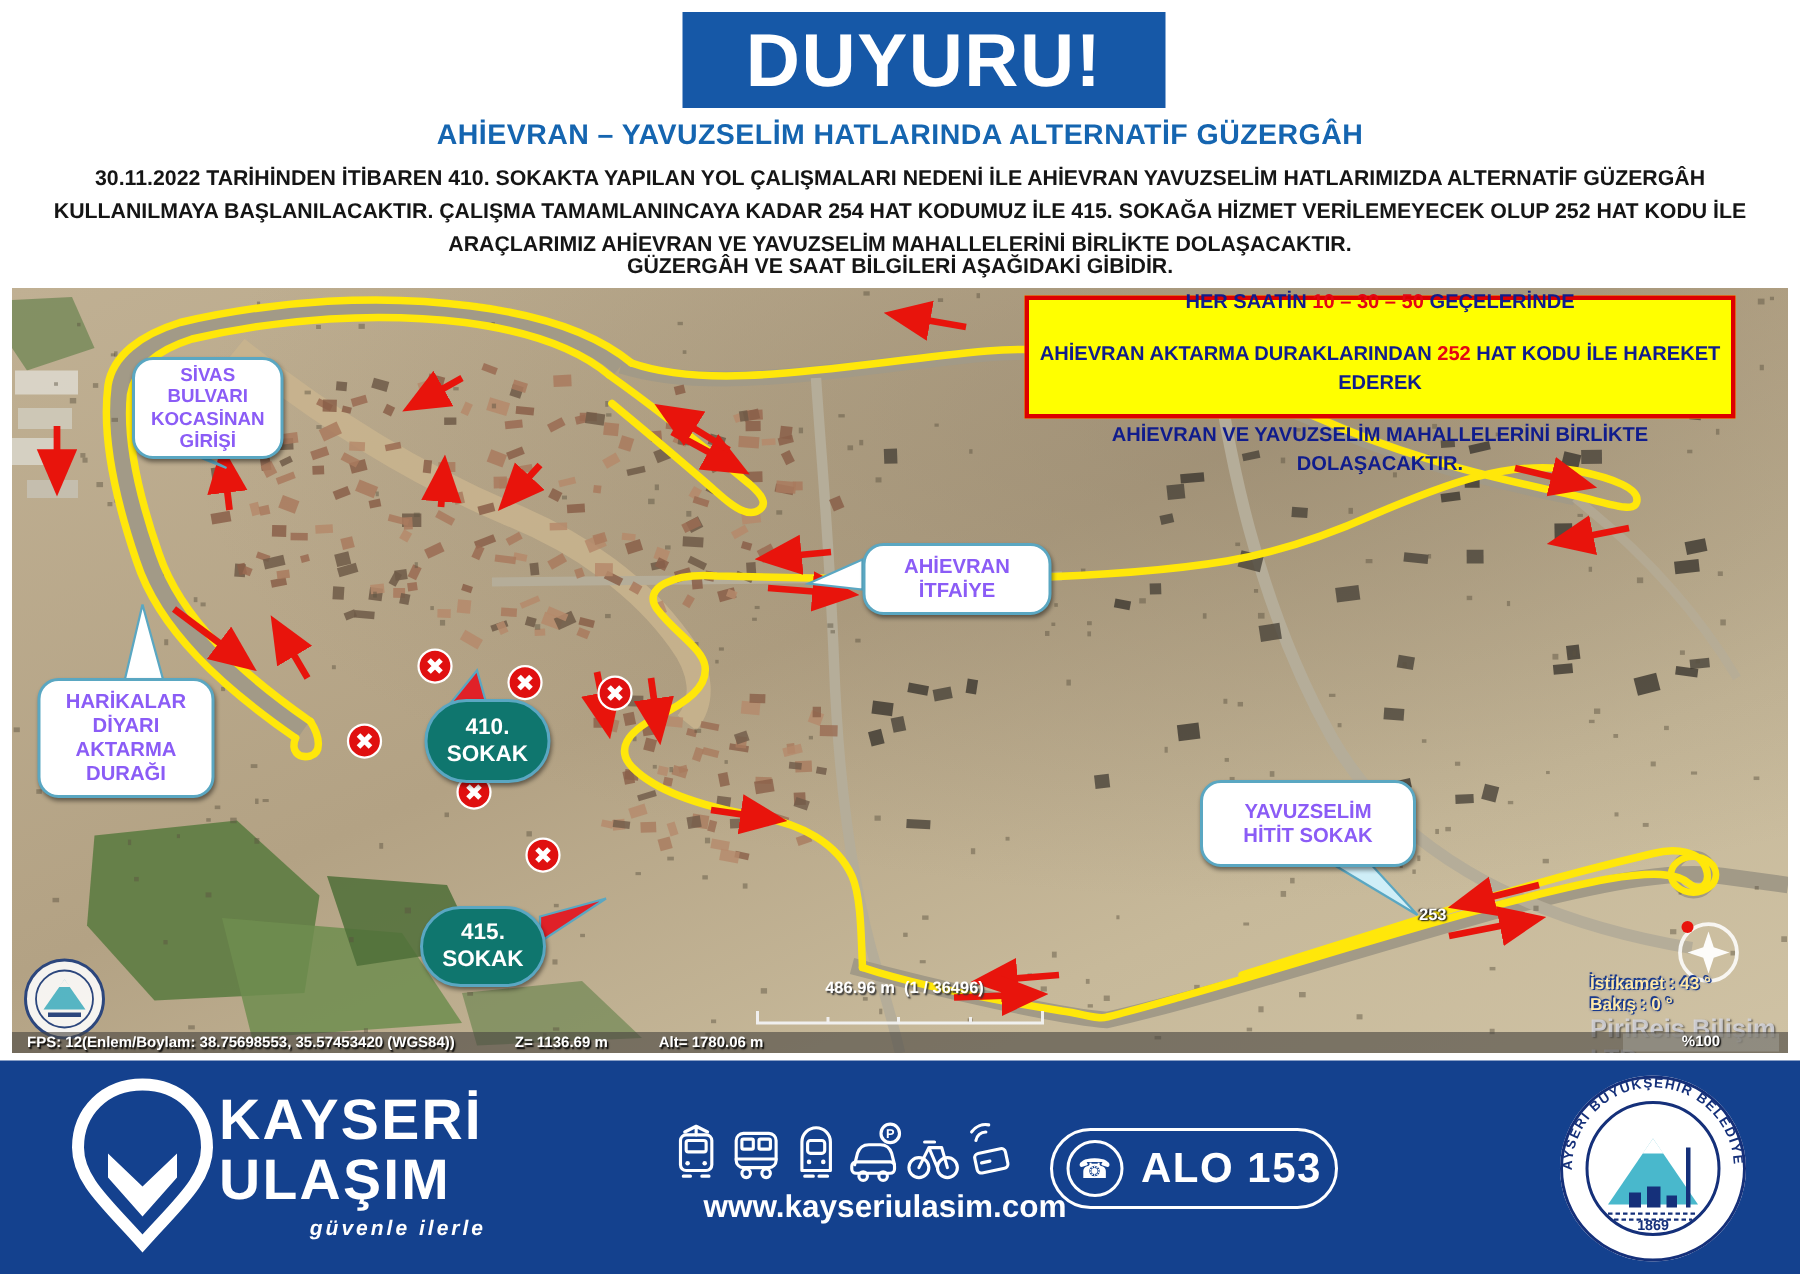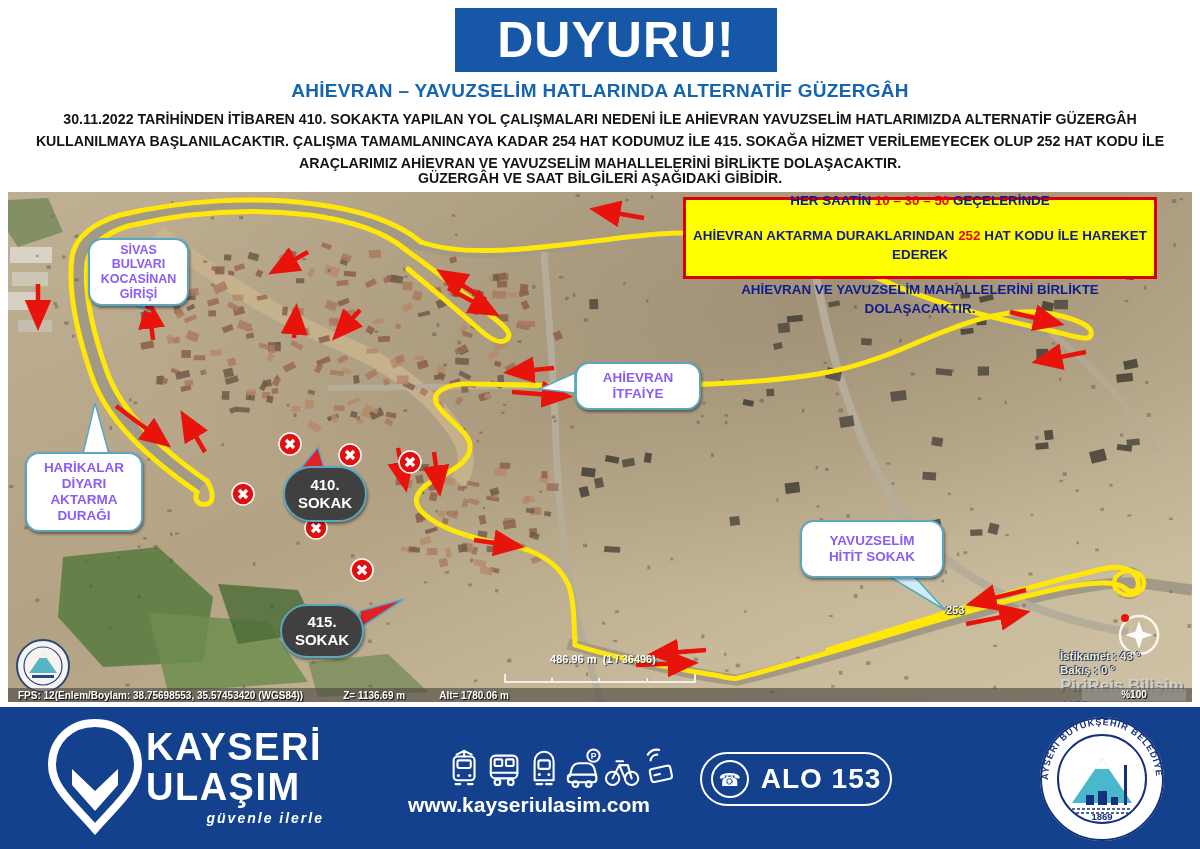--- a/index.html
+++ b/index.html
@@ -19,21 +19,21 @@
 
   
   #map{position:absolute;left:8px;top:192px;width:1184px;height:510px;background:#b9aa8e;overflow:hidden;
        box-shadow:inset 0 0 40px rgba(90,75,55,.35);}
   #map svg{position:absolute;left:0;top:0;}
 
   .callout{position:absolute;background:#fff;border:2.5px solid #5aa7c2;border-radius:14px;
            color:#8b5cf6;font-weight:bold;text-align:center;white-space:pre-line;line-height:1.18;
            display:flex;align-items:center;justify-content:center;
            box-shadow:1px 2px 3px rgba(0,0,0,.45);}
-  .callout.red{background:#404040;color:#fff;border-radius:28px;}
+  .callout.red{background:#0f766e;color:#fff;border-radius:28px;}
   .infobox{position:absolute;left:675px;top:5px;width:468px;height:76px;background:#ffff00;
            border:3px solid #dd0000;display:flex;flex-direction:column;justify-content:center;
            text-align:center;font-size:13.4px;font-weight:bold;color:#101c8c;line-height:1.4;gap:16px;}
   .infobox .rd{color:#e30613;}
   .roadnum{position:absolute;left:938px;top:412px;color:#fff;font-size:11px;font-weight:bold;
            text-shadow:1px 1px 1px #222,-1px 0 1px #222;}
   .scaletext{position:absolute;left:480px;top:461px;width:230px;text-align:center;color:#fff;
              font-size:11px;font-weight:bold;text-shadow:1px 1px 1px #333;}
   .compasstext{position:absolute;left:1052px;top:458px;width:132px;text-align:left;
                font-size:11.5px;font-weight:bold;color:#ffe9a8;line-height:1.2;
@@ -48,21 +48,21 @@
            color:#fff;font-size:10px;font-weight:bold;text-align:center;line-height:12px;
            text-shadow:1px 1px 1px #000;}
 
   
   #footer{position:absolute;left:0;top:707px;width:1200px;height:142px;background:#14418e;}
   #footer svg{position:absolute;left:0;top:0;}
   .brand{position:absolute;left:146px;top:20px;color:#fff;font-weight:bold;font-size:38px;
          line-height:40px;letter-spacing:1.5px;}
   .tagline{position:absolute;left:146px;top:103px;width:178px;text-align:right;color:#fff;
            font-style:italic;font-size:14px;font-weight:bold;letter-spacing:2px;}
-  .website{position:absolute;left:408px;top:86px;width:270px;text-align:left;color:#fff;
+  .website{position:absolute;left:441px;top:86px;width:270px;text-align:right;color:#fff;
            font-size:21px;font-weight:bold;}
   .alopill{position:absolute;left:700px;top:45px;width:188px;height:50px;border:2.5px solid #fff;
            border-radius:27px;display:flex;align-items:center;justify-content:center;gap:12px;color:#fff;}
   .alopill .ph{width:34px;height:34px;border:2px solid #fff;border-radius:50%;display:flex;
                align-items:center;justify-content:center;font-size:18px;font-family:"DejaVu Sans",sans-serif;}
   .alopill .lbl{font-size:28px;font-weight:bold;letter-spacing:1px;}
 </style>
 </head>
 <body>
 

